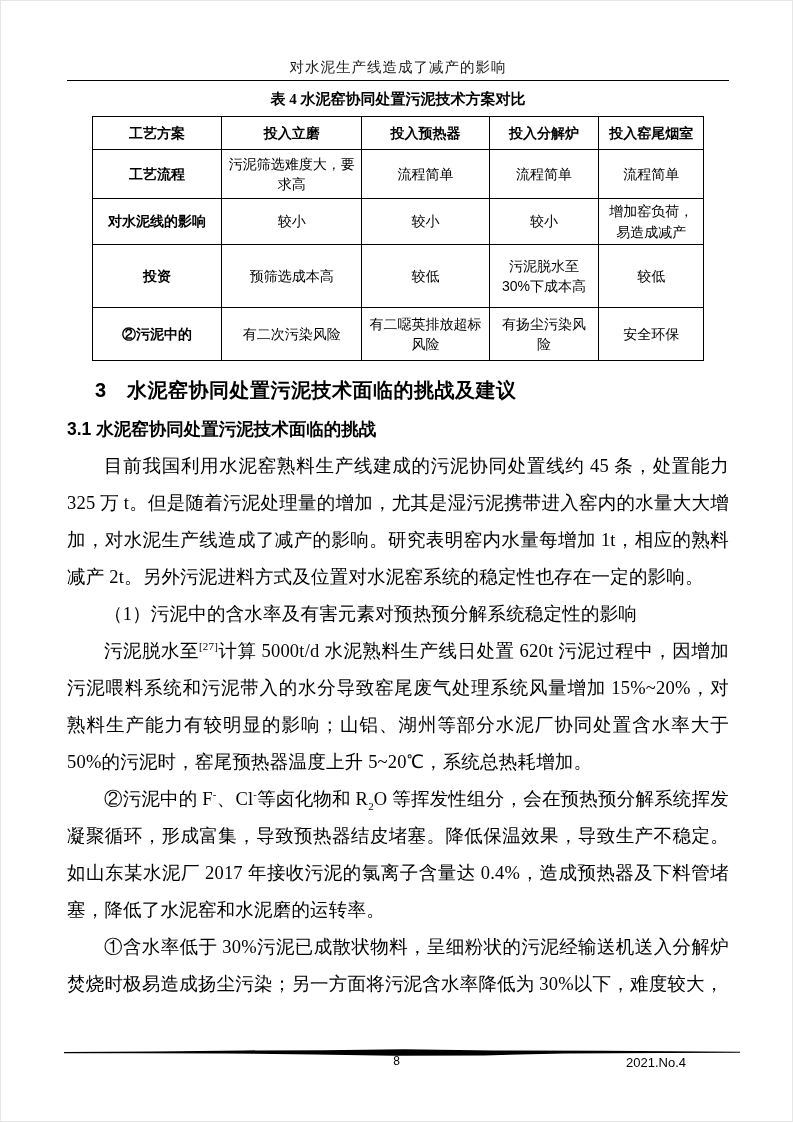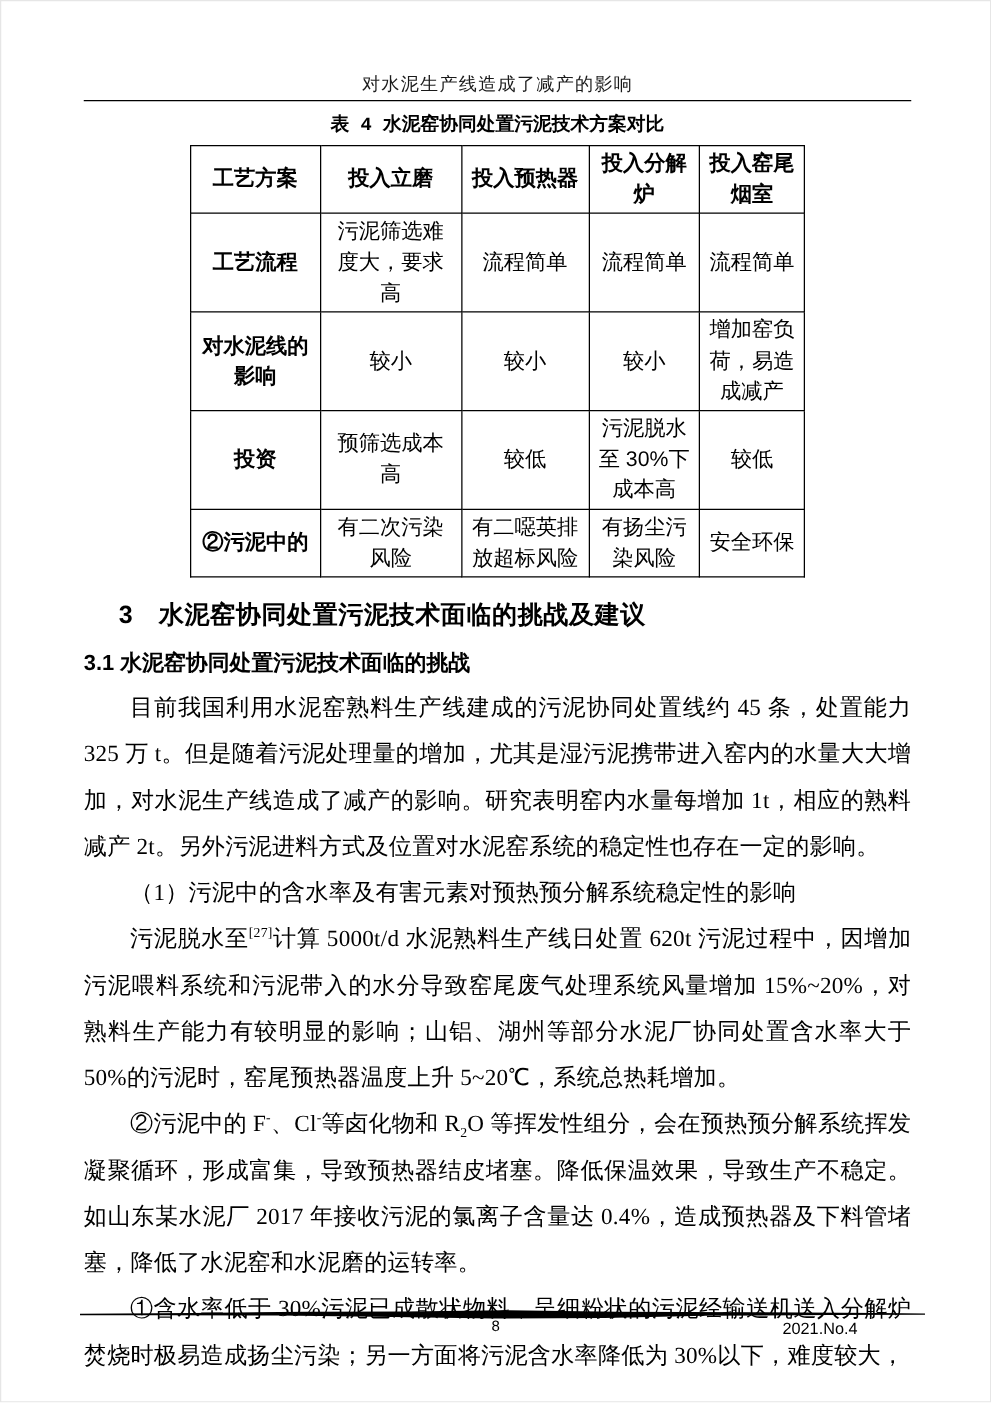--- a/index.html
+++ b/index.html
@@ -11,23 +11,23 @@
   }
   .content { padding:0 63px 0 66px; }
 
   
   .running-head { margin-top:57px; text-align:center; font-size:14.5px;
     letter-spacing:1px; color:#1a1a1a; font-family:"Liberation Serif", serif; }
   .head-rule { border-bottom:1.6px solid #000; margin-top:3px; }
 
   
   .table-caption { margin-top:9px; text-align:center; font-size:15px;
-    font-weight:bold; font-family:Liberation Mono, monospace; }
-  table.cmp { width:492px; margin:7px auto 0 auto; border-collapse:collapse;
-    font-family:"Liberation Sans", sans-serif; font-size:17px;
+    font-weight:bold; font-family:Liberation Serif, serif; }
+  table.cmp { width:612px; margin:7px auto 0 auto; border-collapse:collapse;
+    font-family:"Liberation Sans", sans-serif; font-size:14px;
     table-layout:fixed; }
   table.cmp th, table.cmp td {
     border:1.4px solid #000; text-align:center; vertical-align:middle;
     padding:2px 6px; line-height:1.45; font-weight:normal; }
   table.cmp th { font-weight:bold; height:33px; }
   table.cmp td.rowlabel { font-weight:bold; }
   table.cmp tr.r0 td { height:49px; }
   table.cmp tr.r1 td { height:46px; }
   table.cmp tr.r2 td { height:63px; }
   table.cmp tr.r3 td { height:53px; }

